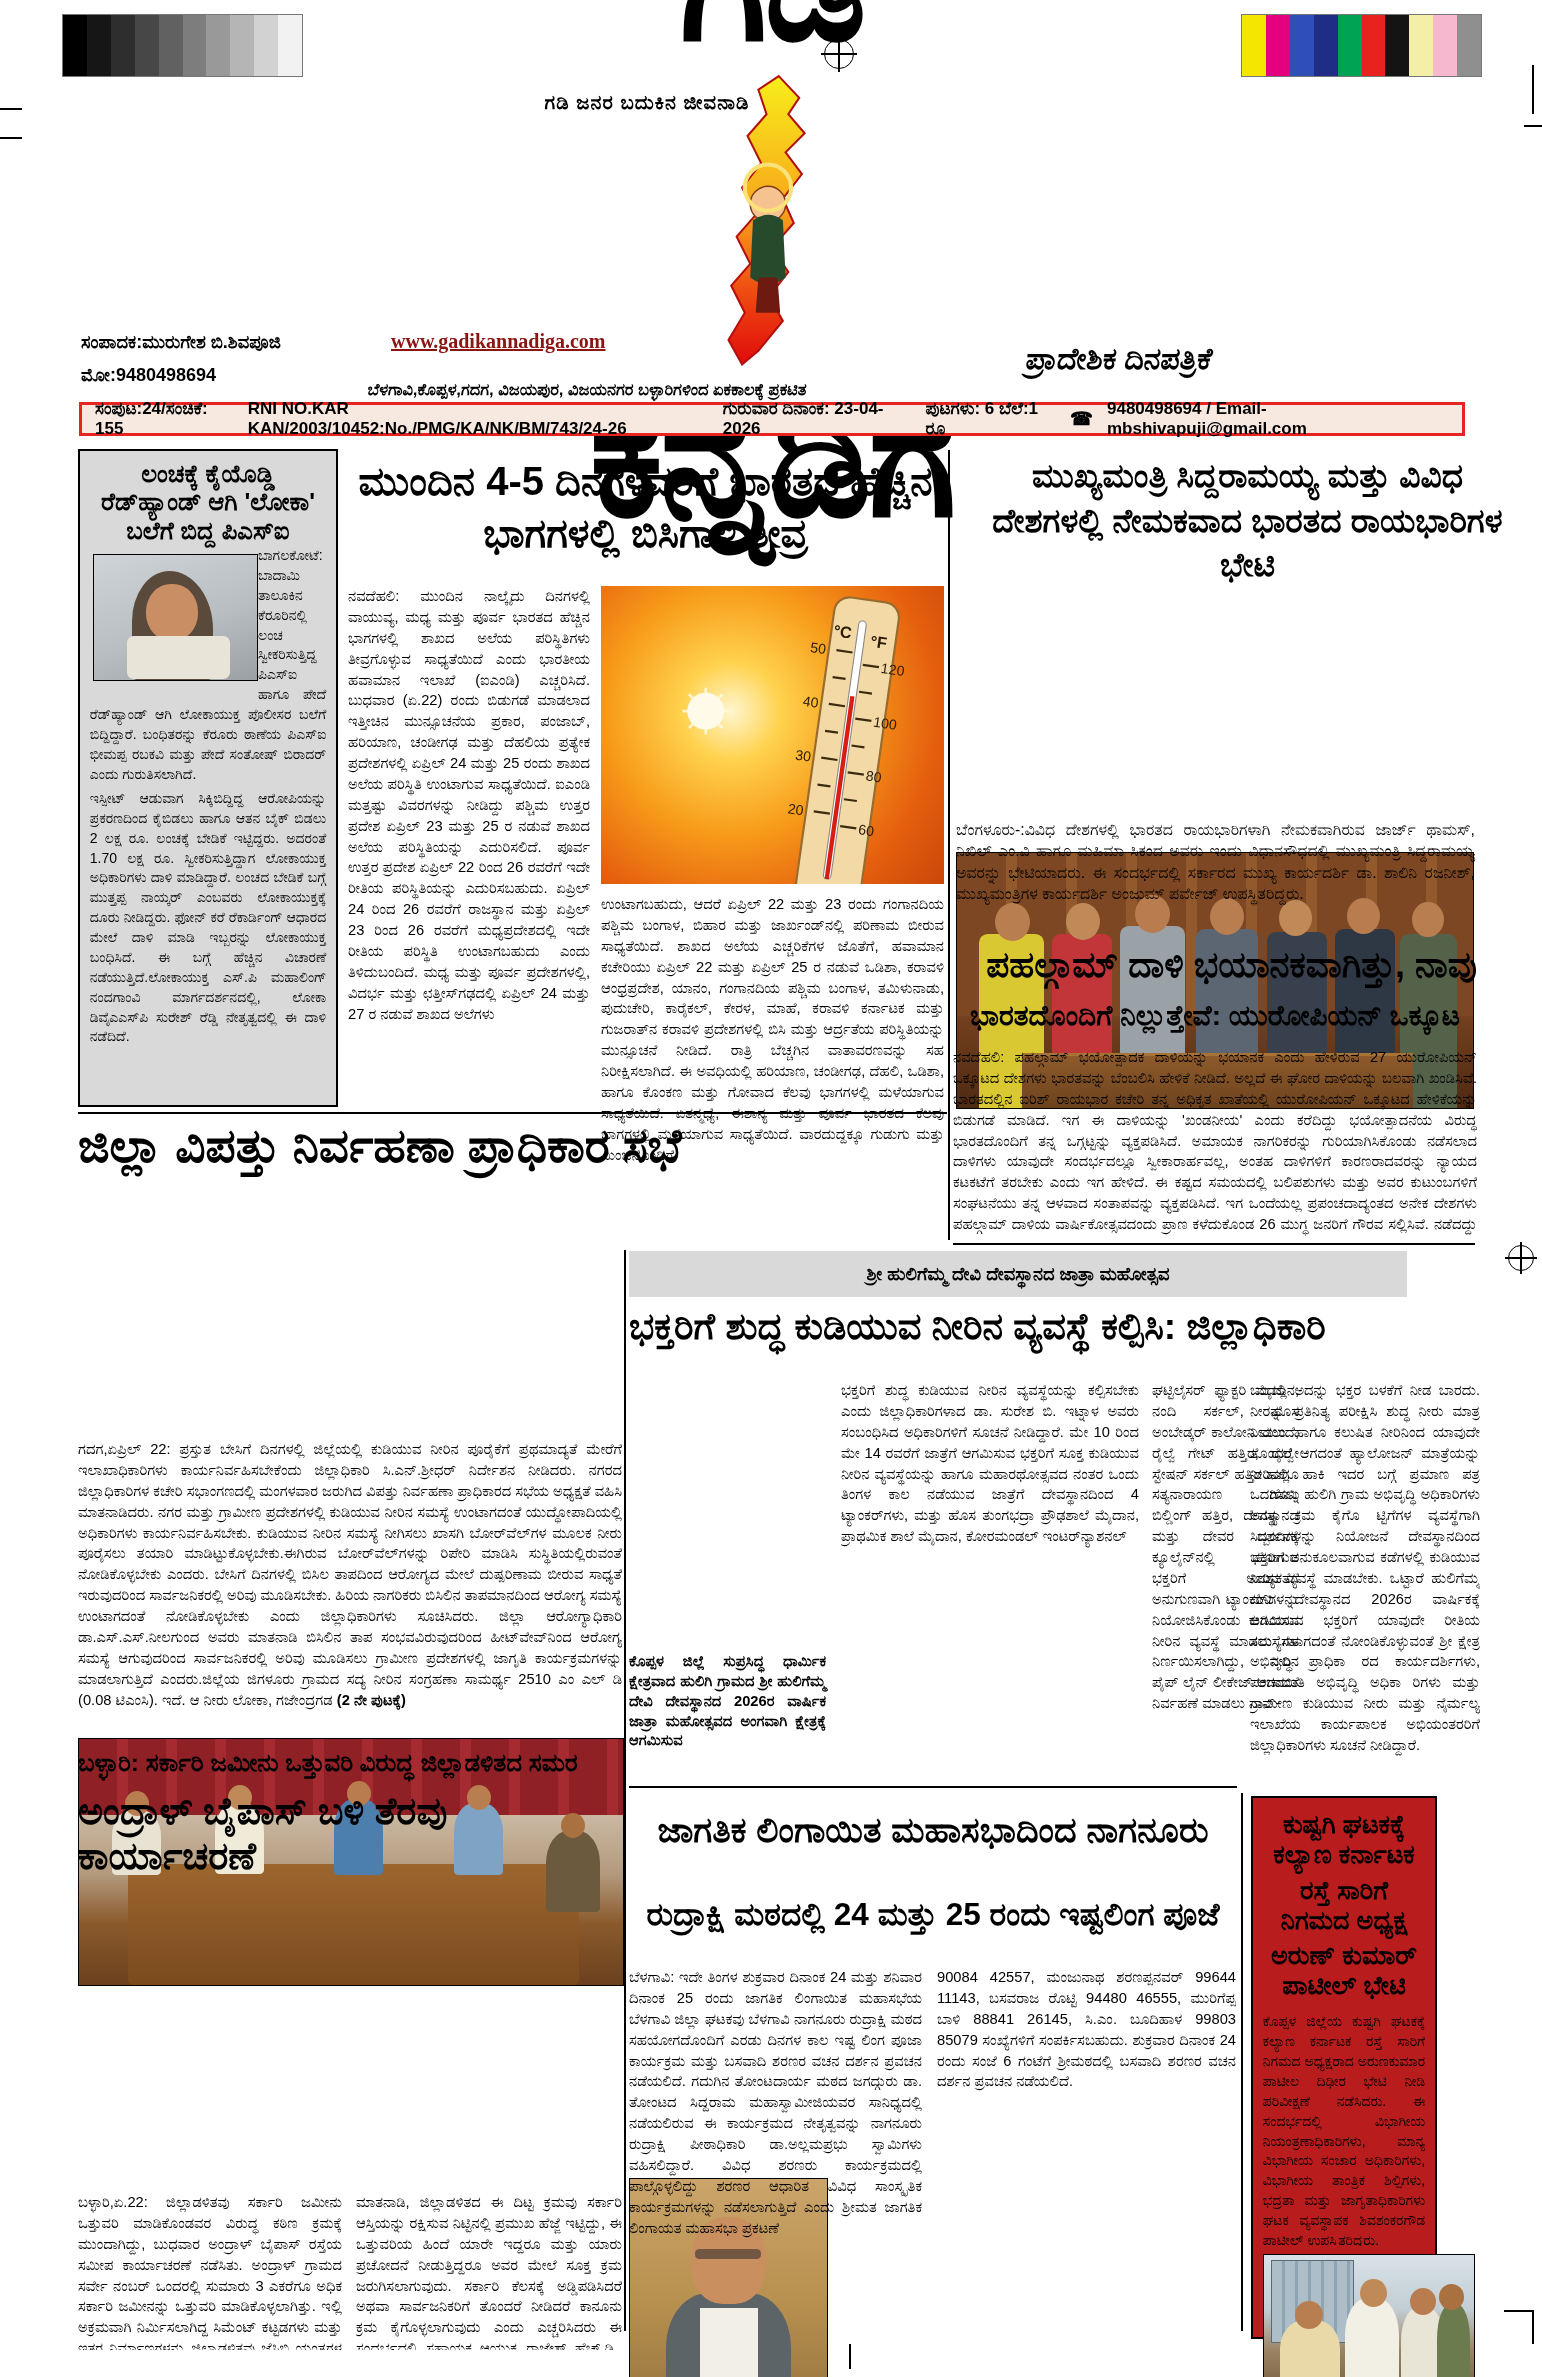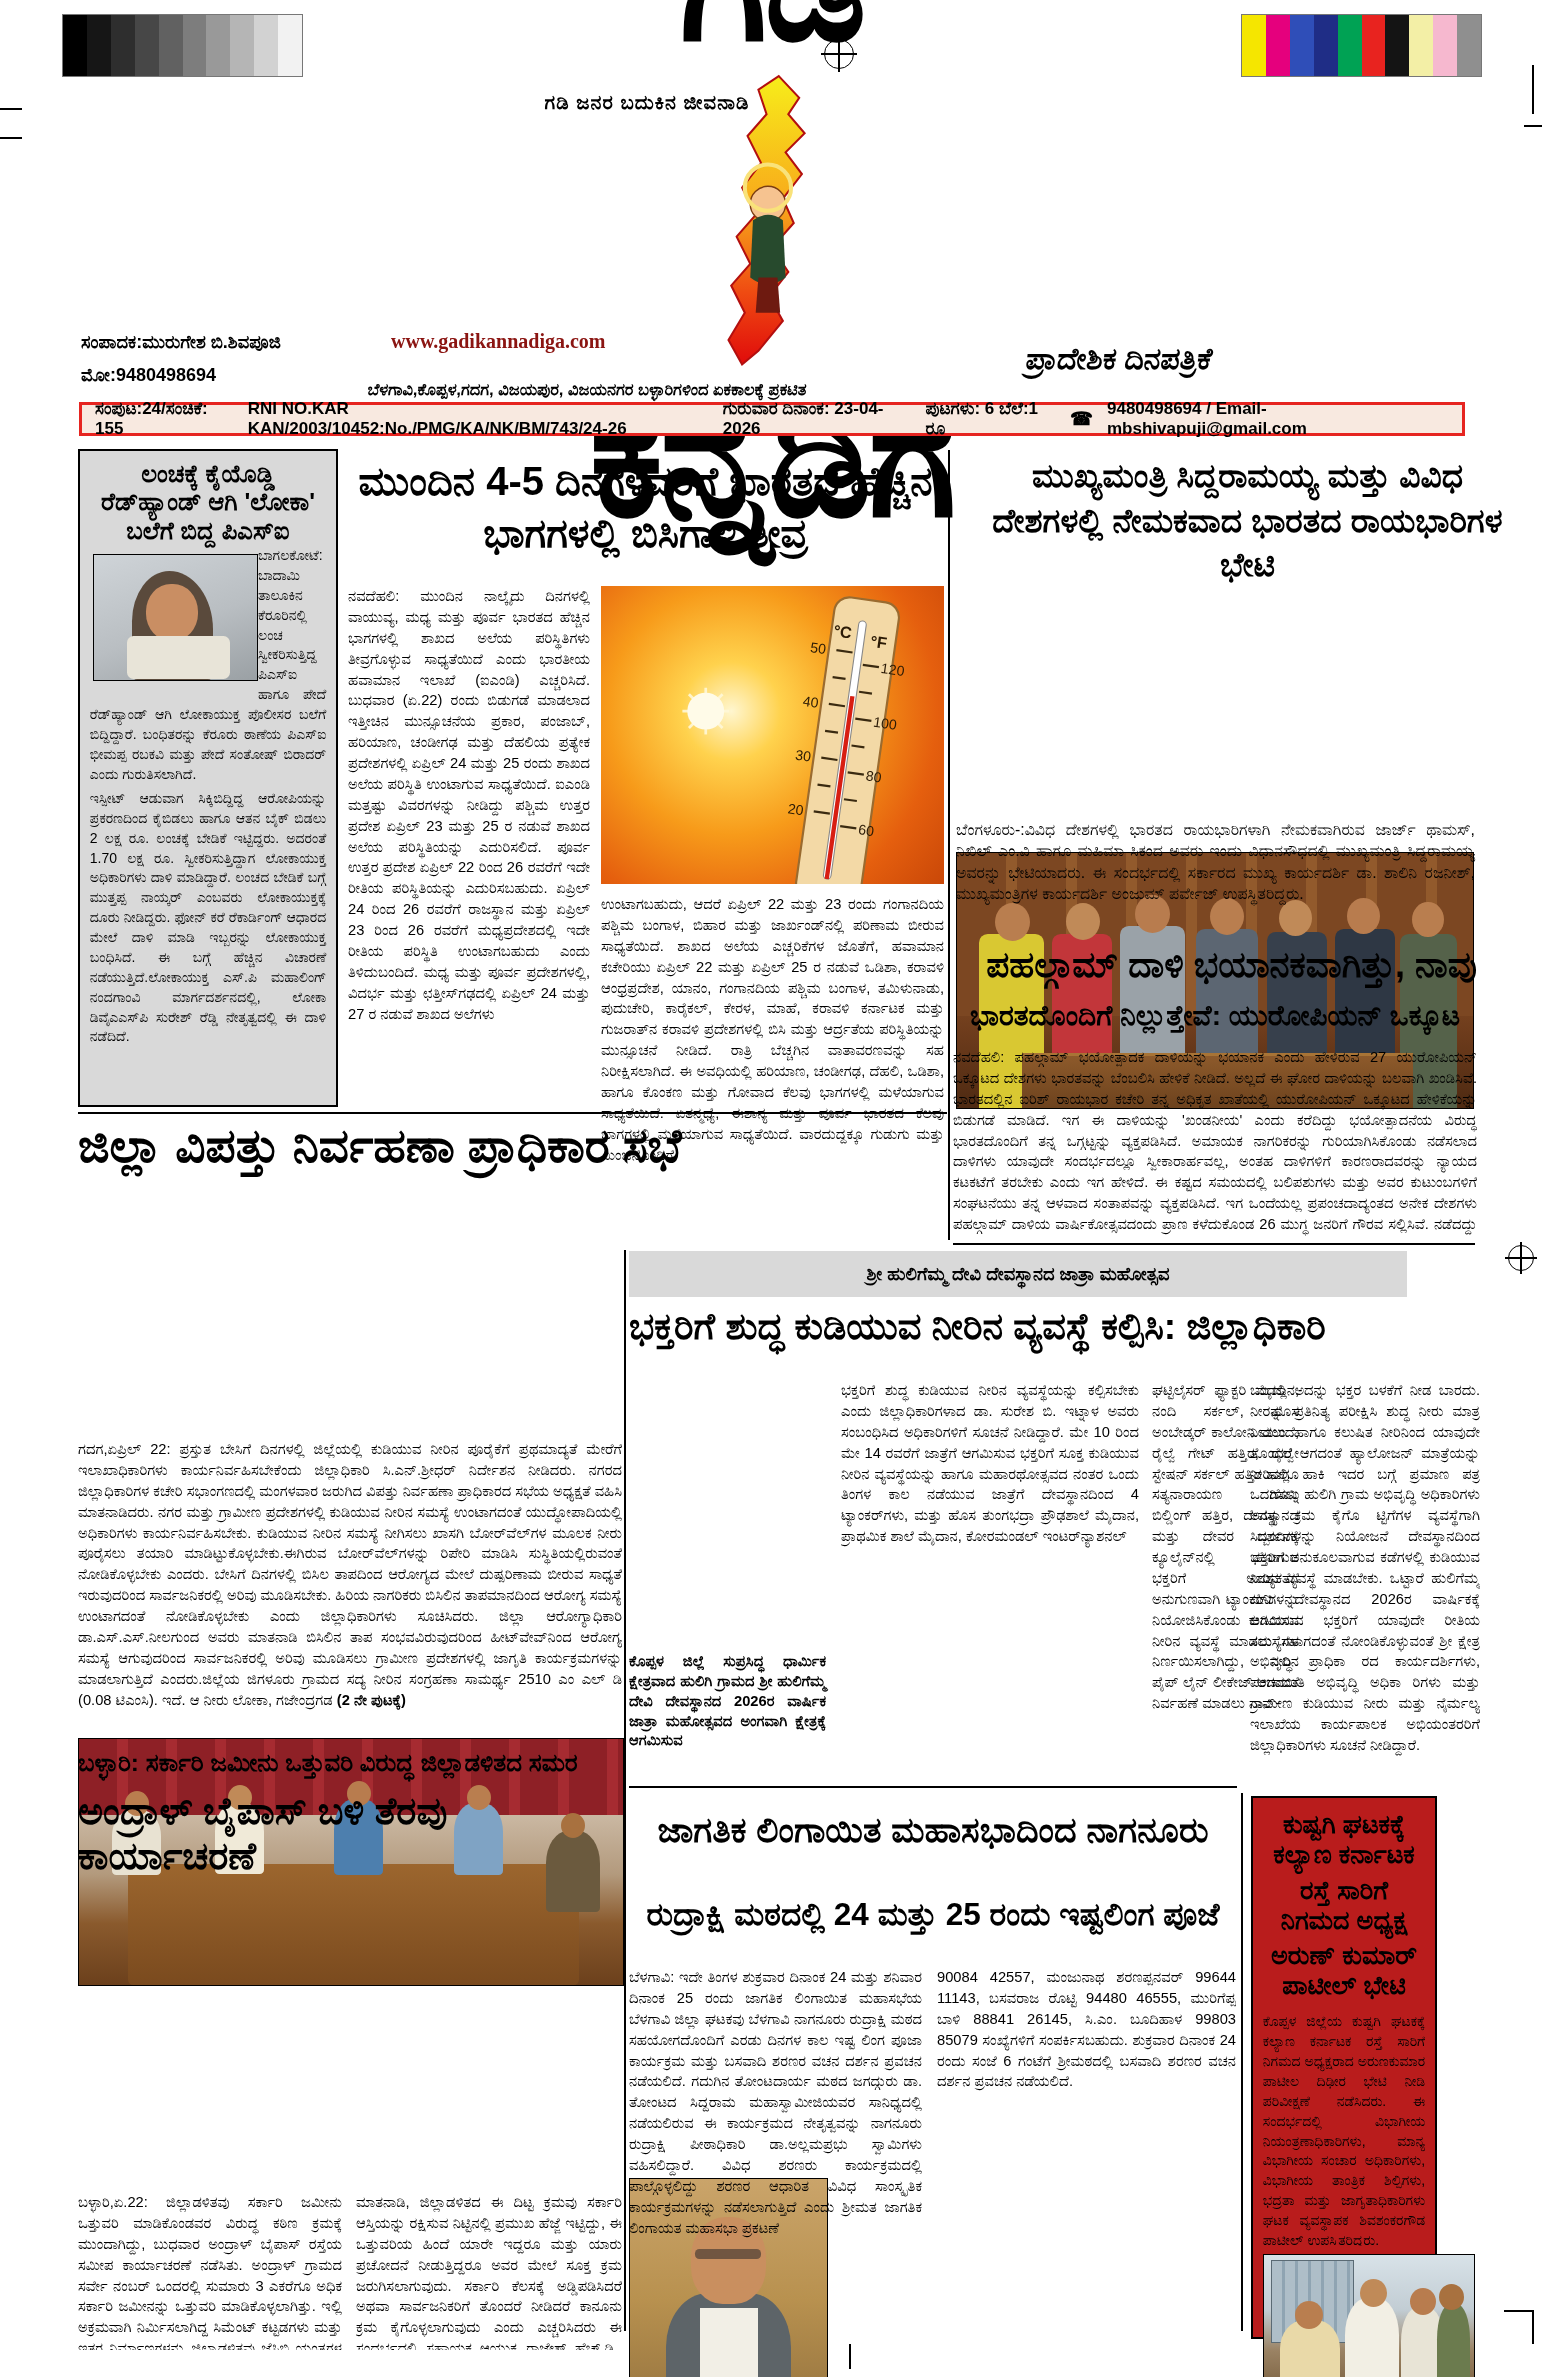--- a/index.html
+++ b/index.html
@@ -86,21 +86,21 @@
         <path d="M36 108 Q47 100 58 108 L60 150 Q47 160 34 150 Z" fill="#274a2d"></path>
         <path d="M40 150 L54 150 L56 176 L38 176 Z" fill="#6e1a10"></path>
         <circle cx="47" cy="84" r="17" fill="none" stroke="#f9e27a" stroke-width="3"></circle>
       </svg>
     </span>
     <span class="logo-word">ಕನ್ನಡಿಗ</span>
   </div>
 
   <div class="abs" style="left:81px;top:332px;font-weight:bold;font-size:18px;">ಸಂಪಾದಕ:ಮುರುಗೇಶ ಬಿ.ಶಿವಪೂಜಿ</div>
   <div class="abs" style="left:81px;top:365px;font-weight:bold;font-size:18px;">ಮೋ:9480498694</div>
-  <div class="abs" style="left:391px;top:330px;font-weight:bold;font-size:20px;color:#8b1512;font-family:'Liberation Serif',serif;">www.gadikannadiga.com</div>
+  <div class="abs" style="left:391px;top:330px;font-weight:bold;font-size:20px;color:#8b1512;font-family:'Liberation Serif',serif;text-decoration:underline;">www.gadikannadiga.com</div>
   <div class="abs" style="left:956px;top:342px;width:326px;text-align:center;font-weight:bold;font-size:30px;transform:skewX(-6deg);">ಪ್ರಾದೇಶಿಕ ದಿನಪತ್ರಿಕೆ</div>
   <div class="abs" style="left:250px;top:380px;width:674px;text-align:center;font-weight:bold;font-size:16.3px;transform:skewX(-4deg);">ಬೆಳಗಾವಿ,ಕೊಪ್ಪಳ,ಗದಗ, ವಿಜಯಪುರ, ವಿಜಯನಗರ ಬಳ್ಳಾರಿಗಳಿಂದ ಏಕಕಾಲಕ್ಕೆ ಪ್ರಕಟಿತ</div>
 
   <div class="abs infobar" style="left:79px;top:402px;width:1386px;height:34px;">
     <span>ಸಂಪುಟ:24/ಸಂಚಿಕೆ: 155</span>
     <span>RNI NO.KAR KAN/2003/10452:No./PMG/KA/NK/BM/743/24-26</span>
     <span>ಗುರುವಾರ ದಿನಾಂಕ: 23-04-2026</span>
     <span>ಪುಟಗಳು: 6 ಬೆಲೆ:1 ರೂ</span>
     <span class="phone-glyph">☎</span>
     <span>9480498694 / Email-mbshivapuji@gmail.com</span>

